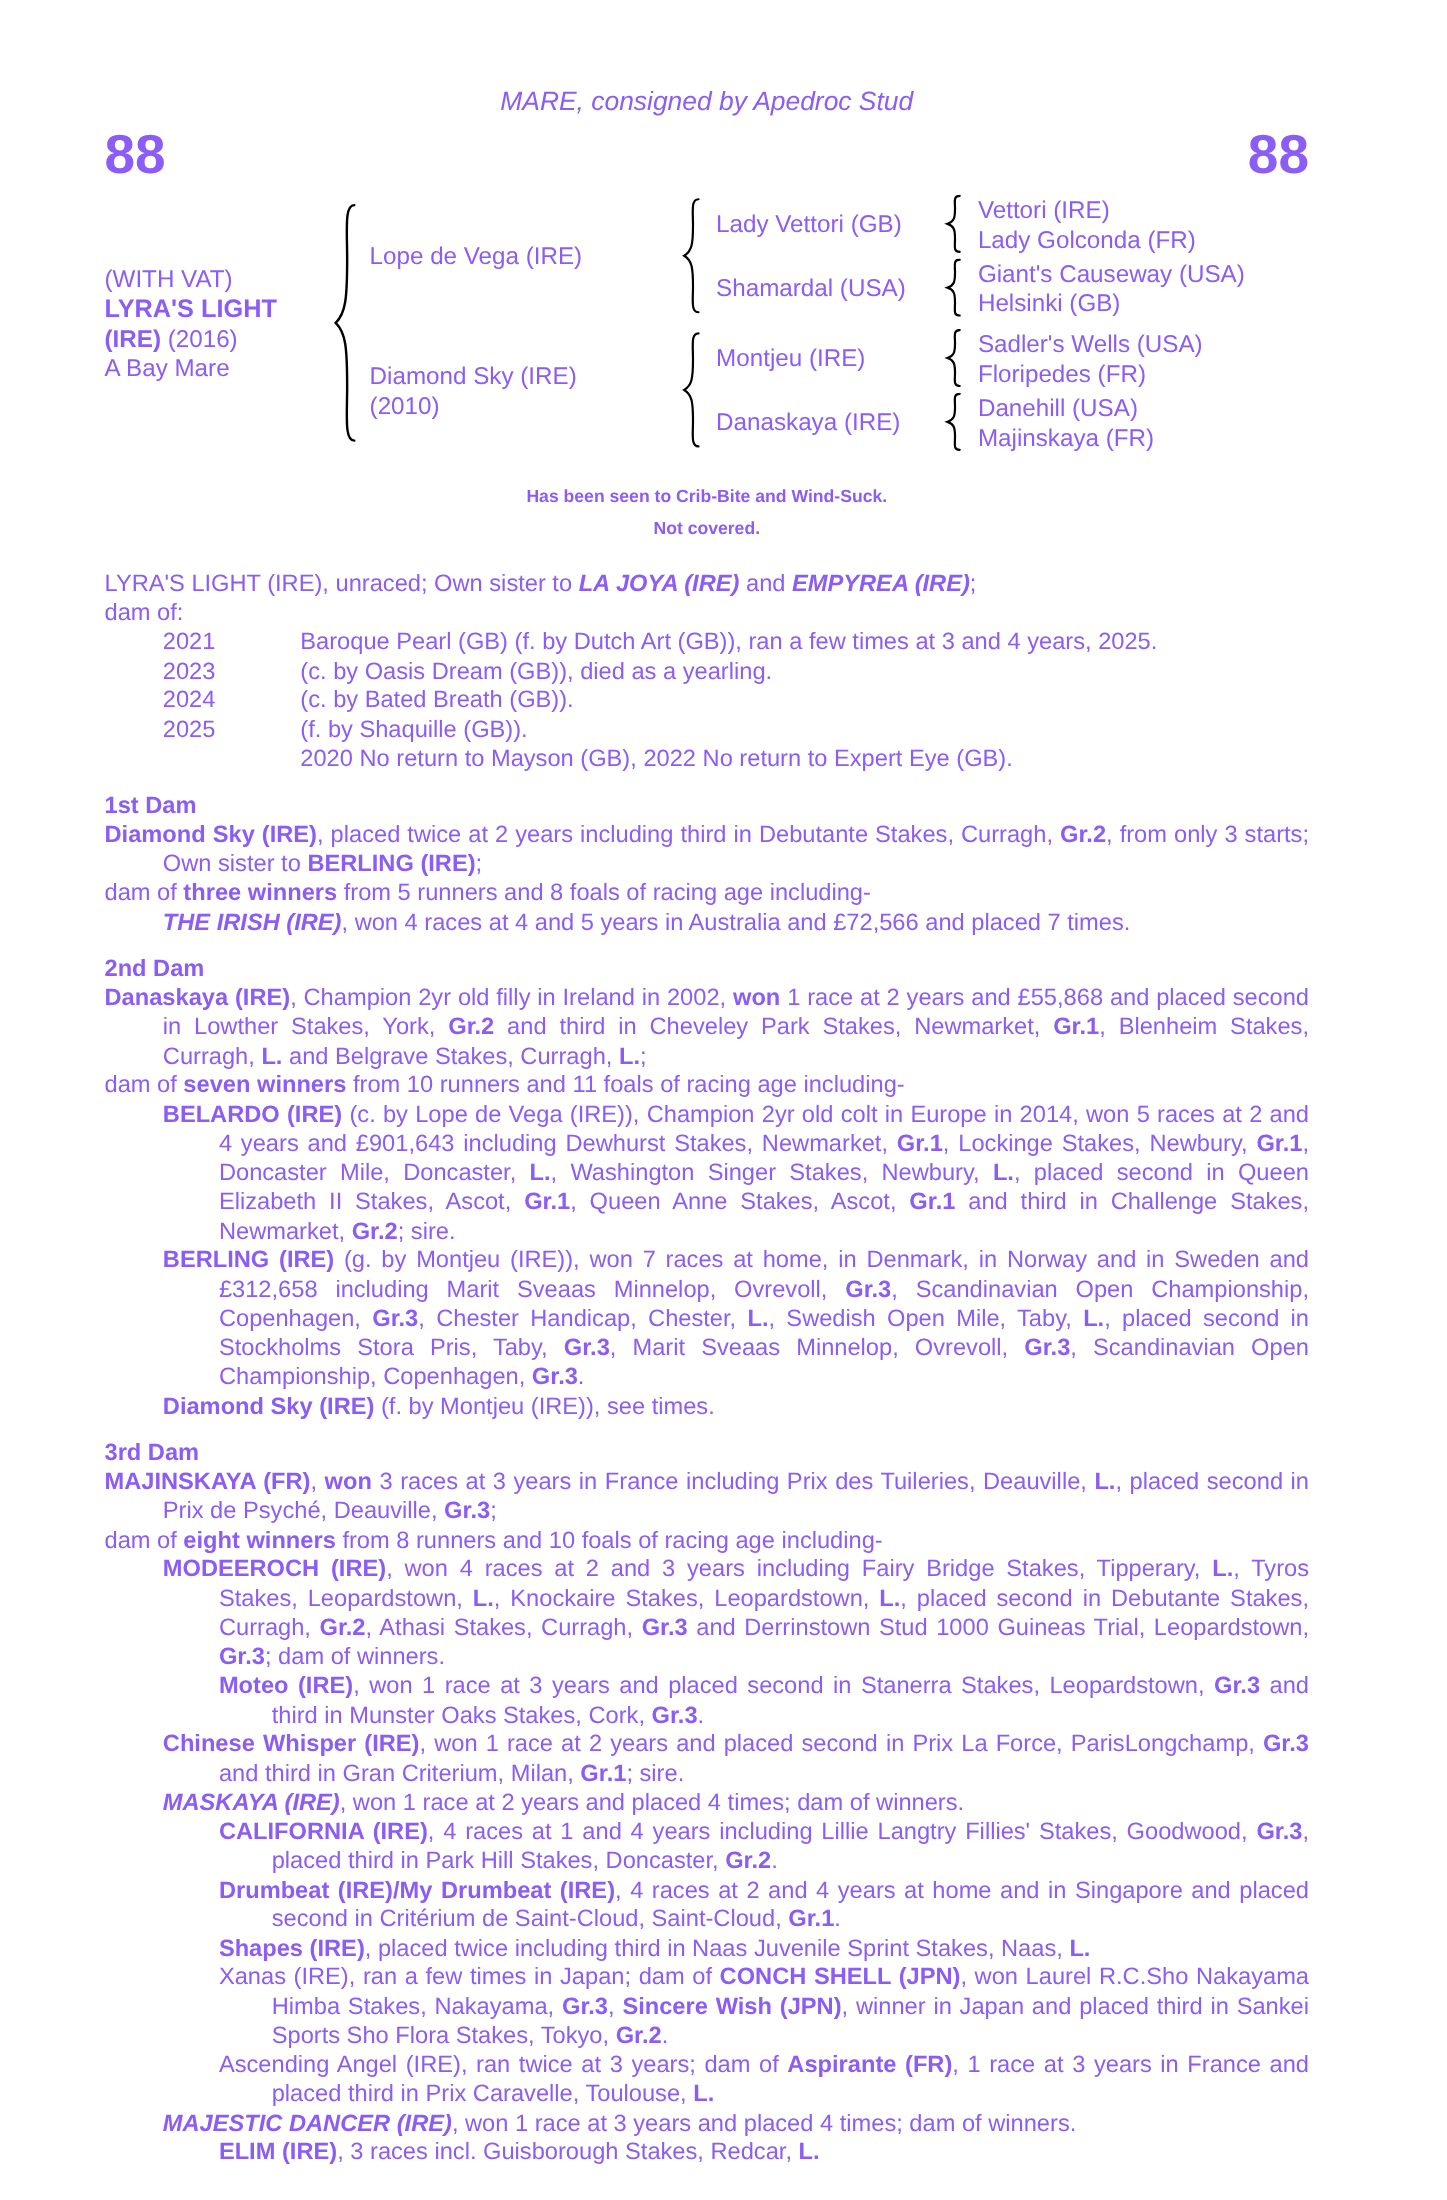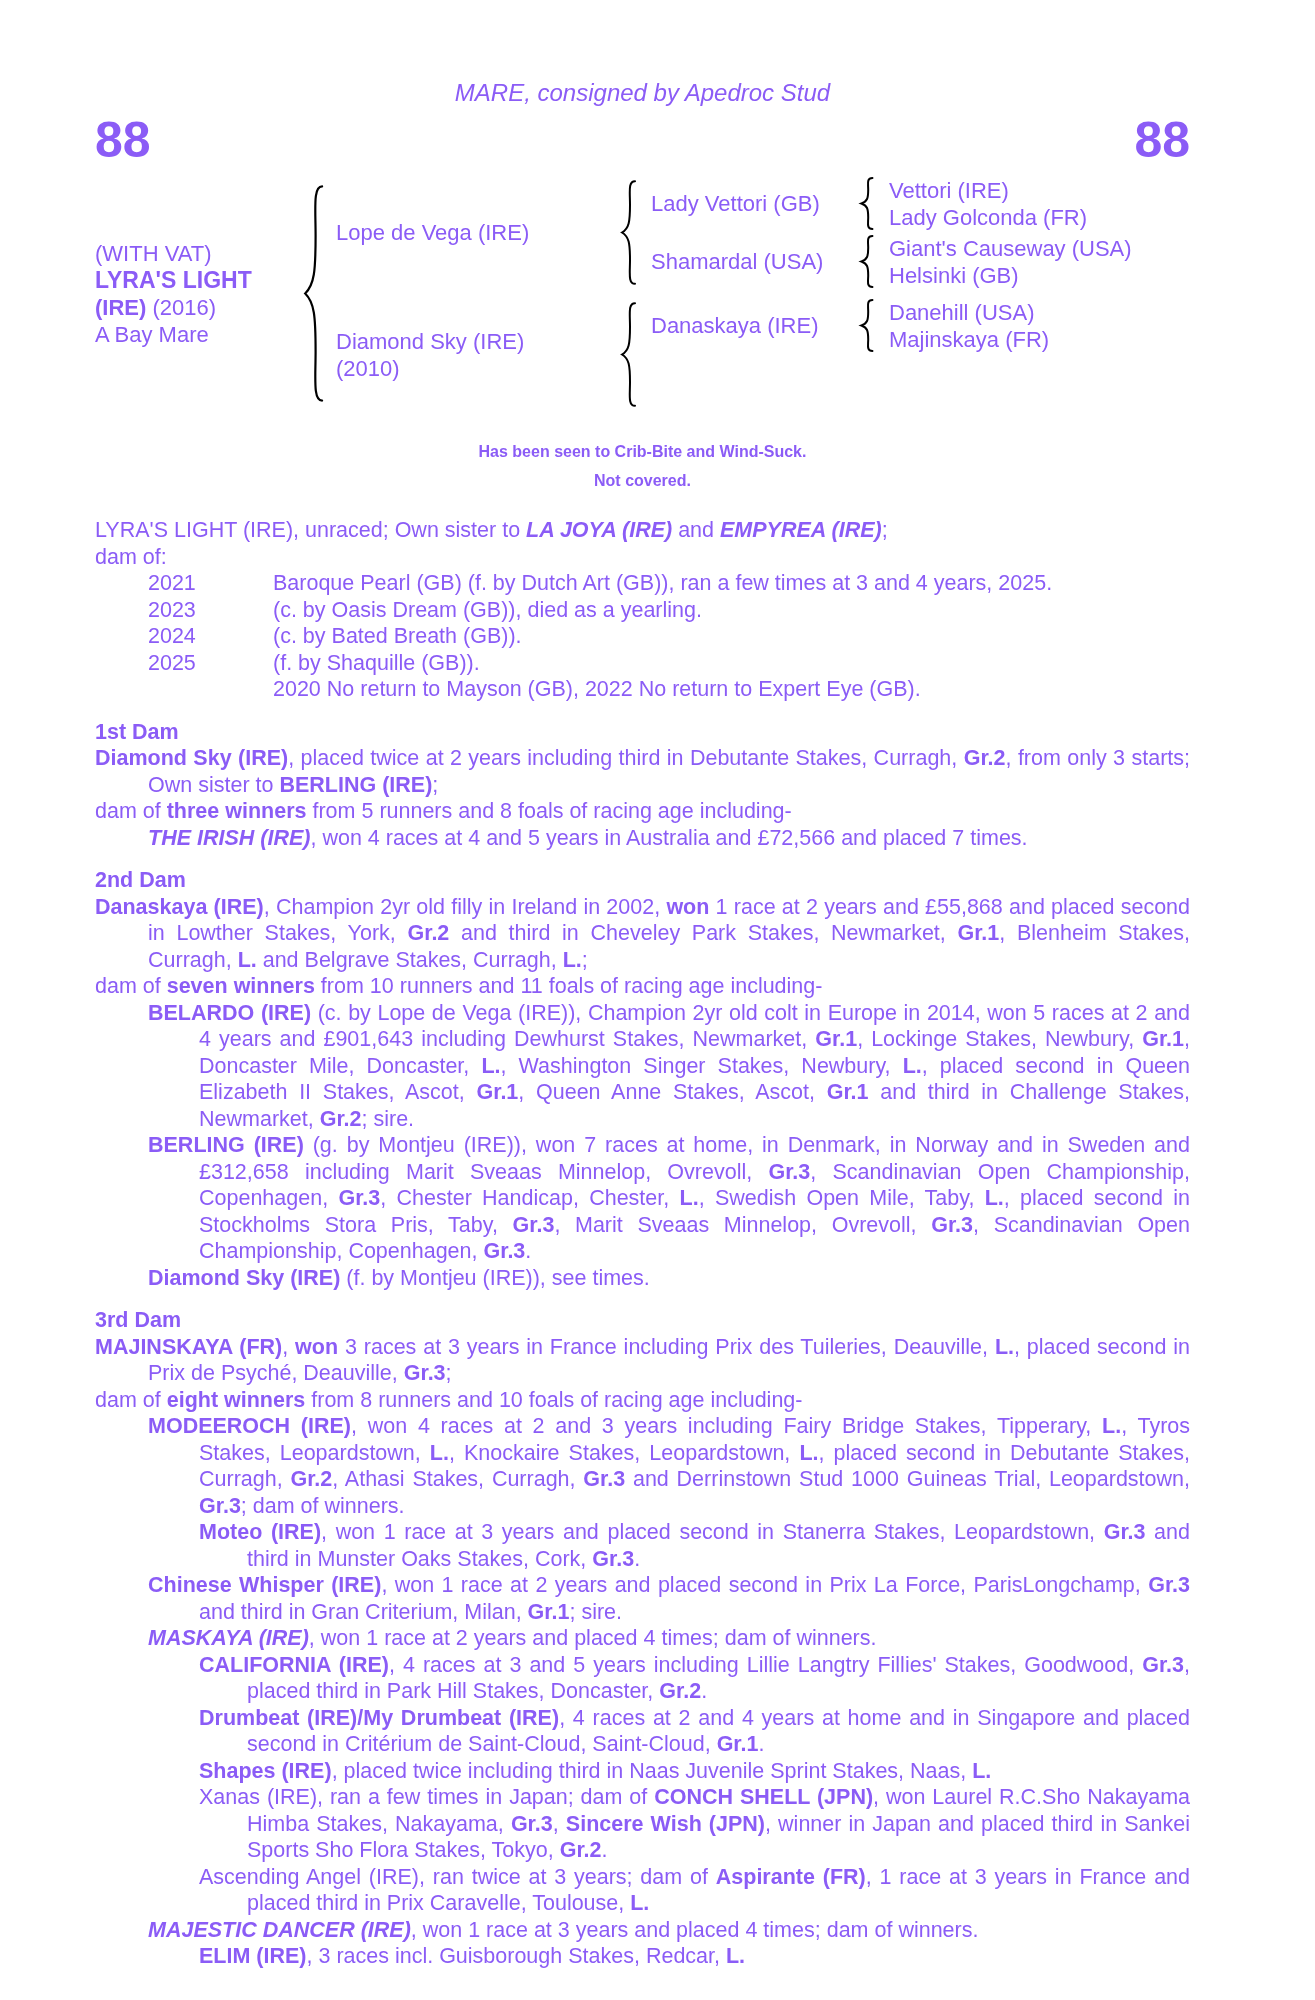--- a/index.html
+++ b/index.html
@@ -120,20 +120,32 @@
           <div>Diamond Sky (IRE)</div>
           <div>(2010)</div>
         </div>
         <div class="brace brace-2">
           <svg viewBox="0 0 20 100" preserveAspectRatio="none">
               <path d="M17,2 C10,2 12,12 12,24 C12,40 11,46 4,50 C11,54 12,60 12,76 C12,88 10,98 17,98" fill="none" stroke="#000" stroke-width="2" vector-effect="non-scaling-stroke" stroke-linecap="round"></path>
             </svg>
         </div>
         <div class="gen3-col">
           <div class="gen3-group">
+            <div class="gen3-name">Montjeu (IRE)</div>
+            <div class="brace brace-3">
+              <svg viewBox="0 0 20 100" preserveAspectRatio="none">
+                  <path d="M17,2 C10,2 12,12 12,24 C12,40 11,46 4,50 C11,54 12,60 12,76 C12,88 10,98 17,98" fill="none" stroke="#000" stroke-width="2" vector-effect="non-scaling-stroke" stroke-linecap="round"></path>
+                </svg>
+            </div>
+            <div class="gen4-col">
+              <div>Sadler's Wells (USA)</div>
+              <div>Floripedes (FR)</div>
+            </div>
+          </div>
+          <div class="gen3-group">
             <div class="gen3-name">Danaskaya (IRE)</div>
             <div class="brace brace-3">
               <svg viewBox="0 0 20 100" preserveAspectRatio="none">
                   <path d="M17,2 C10,2 12,12 12,24 C12,40 11,46 4,50 C11,54 12,60 12,76 C12,88 10,98 17,98" fill="none" stroke="#000" stroke-width="2" vector-effect="non-scaling-stroke" stroke-linecap="round"></path>
                 </svg>
             </div>
             <div class="gen4-col">
               <div>Danehill (USA)</div>
               <div>Majinskaya (FR)</div>
             </div>
@@ -182,21 +194,21 @@
       <div class="para p-hang2"><span class="b">BELARDO (IRE)</span><span> (c. by Lope de Vega (IRE)), Champion 2yr old colt in Europe in 2014, won 5 races at 2 and 4 years and £901,643 including Dewhurst Stakes, Newmarket, </span><span class="b">Gr.1</span><span>, Lockinge Stakes, Newbury, </span><span class="b">Gr.1</span><span>, Doncaster Mile, Doncaster, </span><span class="b">L.</span><span>, Washington Singer Stakes, Newbury, </span><span class="b">L.</span><span>, placed second in Queen Elizabeth II Stakes, Ascot, </span><span class="b">Gr.1</span><span>, Queen Anne Stakes, Ascot, </span><span class="b">Gr.1</span><span> and third in Challenge Stakes, Newmarket, </span><span class="b">Gr.2</span><span>; sire.</span></div>
       <div class="para p-hang2"><span class="b">BERLING (IRE)</span><span> (g. by Montjeu (IRE)), won 7 races at home, in Denmark, in Norway and in Sweden and £312,658 including Marit Sveaas Minnelop, Ovrevoll, </span><span class="b">Gr.3</span><span>, Scandinavian Open Championship, Copenhagen, </span><span class="b">Gr.3</span><span>, Chester Handicap, Chester, </span><span class="b">L.</span><span>, Swedish Open Mile, Taby, </span><span class="b">L.</span><span>, placed second in Stockholms Stora Pris, Taby, </span><span class="b">Gr.3</span><span>, Marit Sveaas Minnelop, Ovrevoll, </span><span class="b">Gr.3</span><span>, Scandinavian Open Championship, Copenhagen, </span><span class="b">Gr.3</span><span>.</span></div>
       <div class="para p-hang2"><span class="b">Diamond Sky (IRE)</span><span> (f. by Montjeu (IRE)), see times.</span></div>
       <div class="head">3rd Dam</div>
       <div class="para p-hang1"><span class="b">MAJINSKAYA (FR)</span><span>, </span><span class="b">won</span><span> 3 races at 3 years in France including Prix des Tuileries, Deauville, </span><span class="b">L.</span><span>, placed second in Prix de Psyché, Deauville, </span><span class="b">Gr.3</span><span>;</span></div>
       <div class="para p-plain"><span>dam of </span><span class="b">eight winners</span><span> from 8 runners and 10 foals of racing age including-</span></div>
       <div class="para p-hang2"><span class="b">MODEEROCH (IRE)</span><span>, won 4 races at 2 and 3 years including Fairy Bridge Stakes, Tipperary, </span><span class="b">L.</span><span>, Tyros Stakes, Leopardstown, </span><span class="b">L.</span><span>, Knockaire Stakes, Leopardstown, </span><span class="b">L.</span><span>, placed second in Debutante Stakes, Curragh, </span><span class="b">Gr.2</span><span>, Athasi Stakes, Curragh, </span><span class="b">Gr.3</span><span> and Derrinstown Stud 1000 Guineas Trial, Leopardstown, </span><span class="b">Gr.3</span><span>; dam of winners.</span></div>
       <div class="para p-hang3"><span class="b">Moteo (IRE)</span><span>, won 1 race at 3 years and placed second in Stanerra Stakes, Leopardstown, </span><span class="b">Gr.3</span><span> and third in Munster Oaks Stakes, Cork, </span><span class="b">Gr.3</span><span>.</span></div>
       <div class="para p-hang2"><span class="b">Chinese Whisper (IRE)</span><span>, won 1 race at 2 years and placed second in Prix La Force, ParisLongchamp, </span><span class="b">Gr.3</span><span> and third in Gran Criterium, Milan, </span><span class="b">Gr.1</span><span>; sire.</span></div>
       <div class="para p-hang2"><span class="i">MASKAYA (IRE)</span><span>, won 1 race at 2 years and placed 4 times; dam of winners.</span></div>
-      <div class="para p-hang3"><span class="b">CALIFORNIA (IRE)</span><span>, 4 races at 3 and 5 years including Lillie Langtry Fillies' Stakes, Goodwood, </span><span class="b">Gr.3</span><span>, placed third in Park Hill Stakes, Doncaster, </span><span class="b">Gr.2</span><span>.</span></div>
+      <div class="para p-hang3"><span class="b">CALIFORNIA (IRE)</span><span>, 4 races at 1 and 4 years including Lillie Langtry Fillies' Stakes, Goodwood, </span><span class="b">Gr.3</span><span>, placed third in Park Hill Stakes, Doncaster, </span><span class="b">Gr.2</span><span>.</span></div>
       <div class="para p-hang3"><span class="b">Drumbeat (IRE)/My Drumbeat (IRE)</span><span>, 4 races at 2 and 4 years at home and in Singapore and placed second in Critérium de Saint-Cloud, Saint-Cloud, </span><span class="b">Gr.1</span><span>.</span></div>
       <div class="para p-hang3"><span class="b">Shapes (IRE)</span><span>, placed twice including third in Naas Juvenile Sprint Stakes, Naas, </span><span class="b">L.</span></div>
       <div class="para p-hang3"><span>Xanas (IRE), ran a few times in Japan; dam of </span><span class="b">CONCH SHELL (JPN)</span><span>, won Laurel R.C.Sho Nakayama Himba Stakes, Nakayama, </span><span class="b">Gr.3</span><span>, </span><span class="b">Sincere Wish (JPN)</span><span>, winner in Japan and placed third in Sankei Sports Sho Flora Stakes, Tokyo, </span><span class="b">Gr.2</span><span>.</span></div>
       <div class="para p-hang3"><span>Ascending Angel (IRE), ran twice at 3 years; dam of </span><span class="b">Aspirante (FR)</span><span>, 1 race at 3 years in France and placed third in Prix Caravelle, Toulouse, </span><span class="b">L.</span></div>
       <div class="para p-hang2"><span class="i">MAJESTIC DANCER (IRE)</span><span>, won 1 race at 3 years and placed 4 times; dam of winners.</span></div>
       <div class="para p-hang3"><span class="b">ELIM (IRE)</span><span>, 3 races incl. Guisborough Stakes, Redcar, </span><span class="b">L.</span></div>
     </div>
 
 </div>
 

